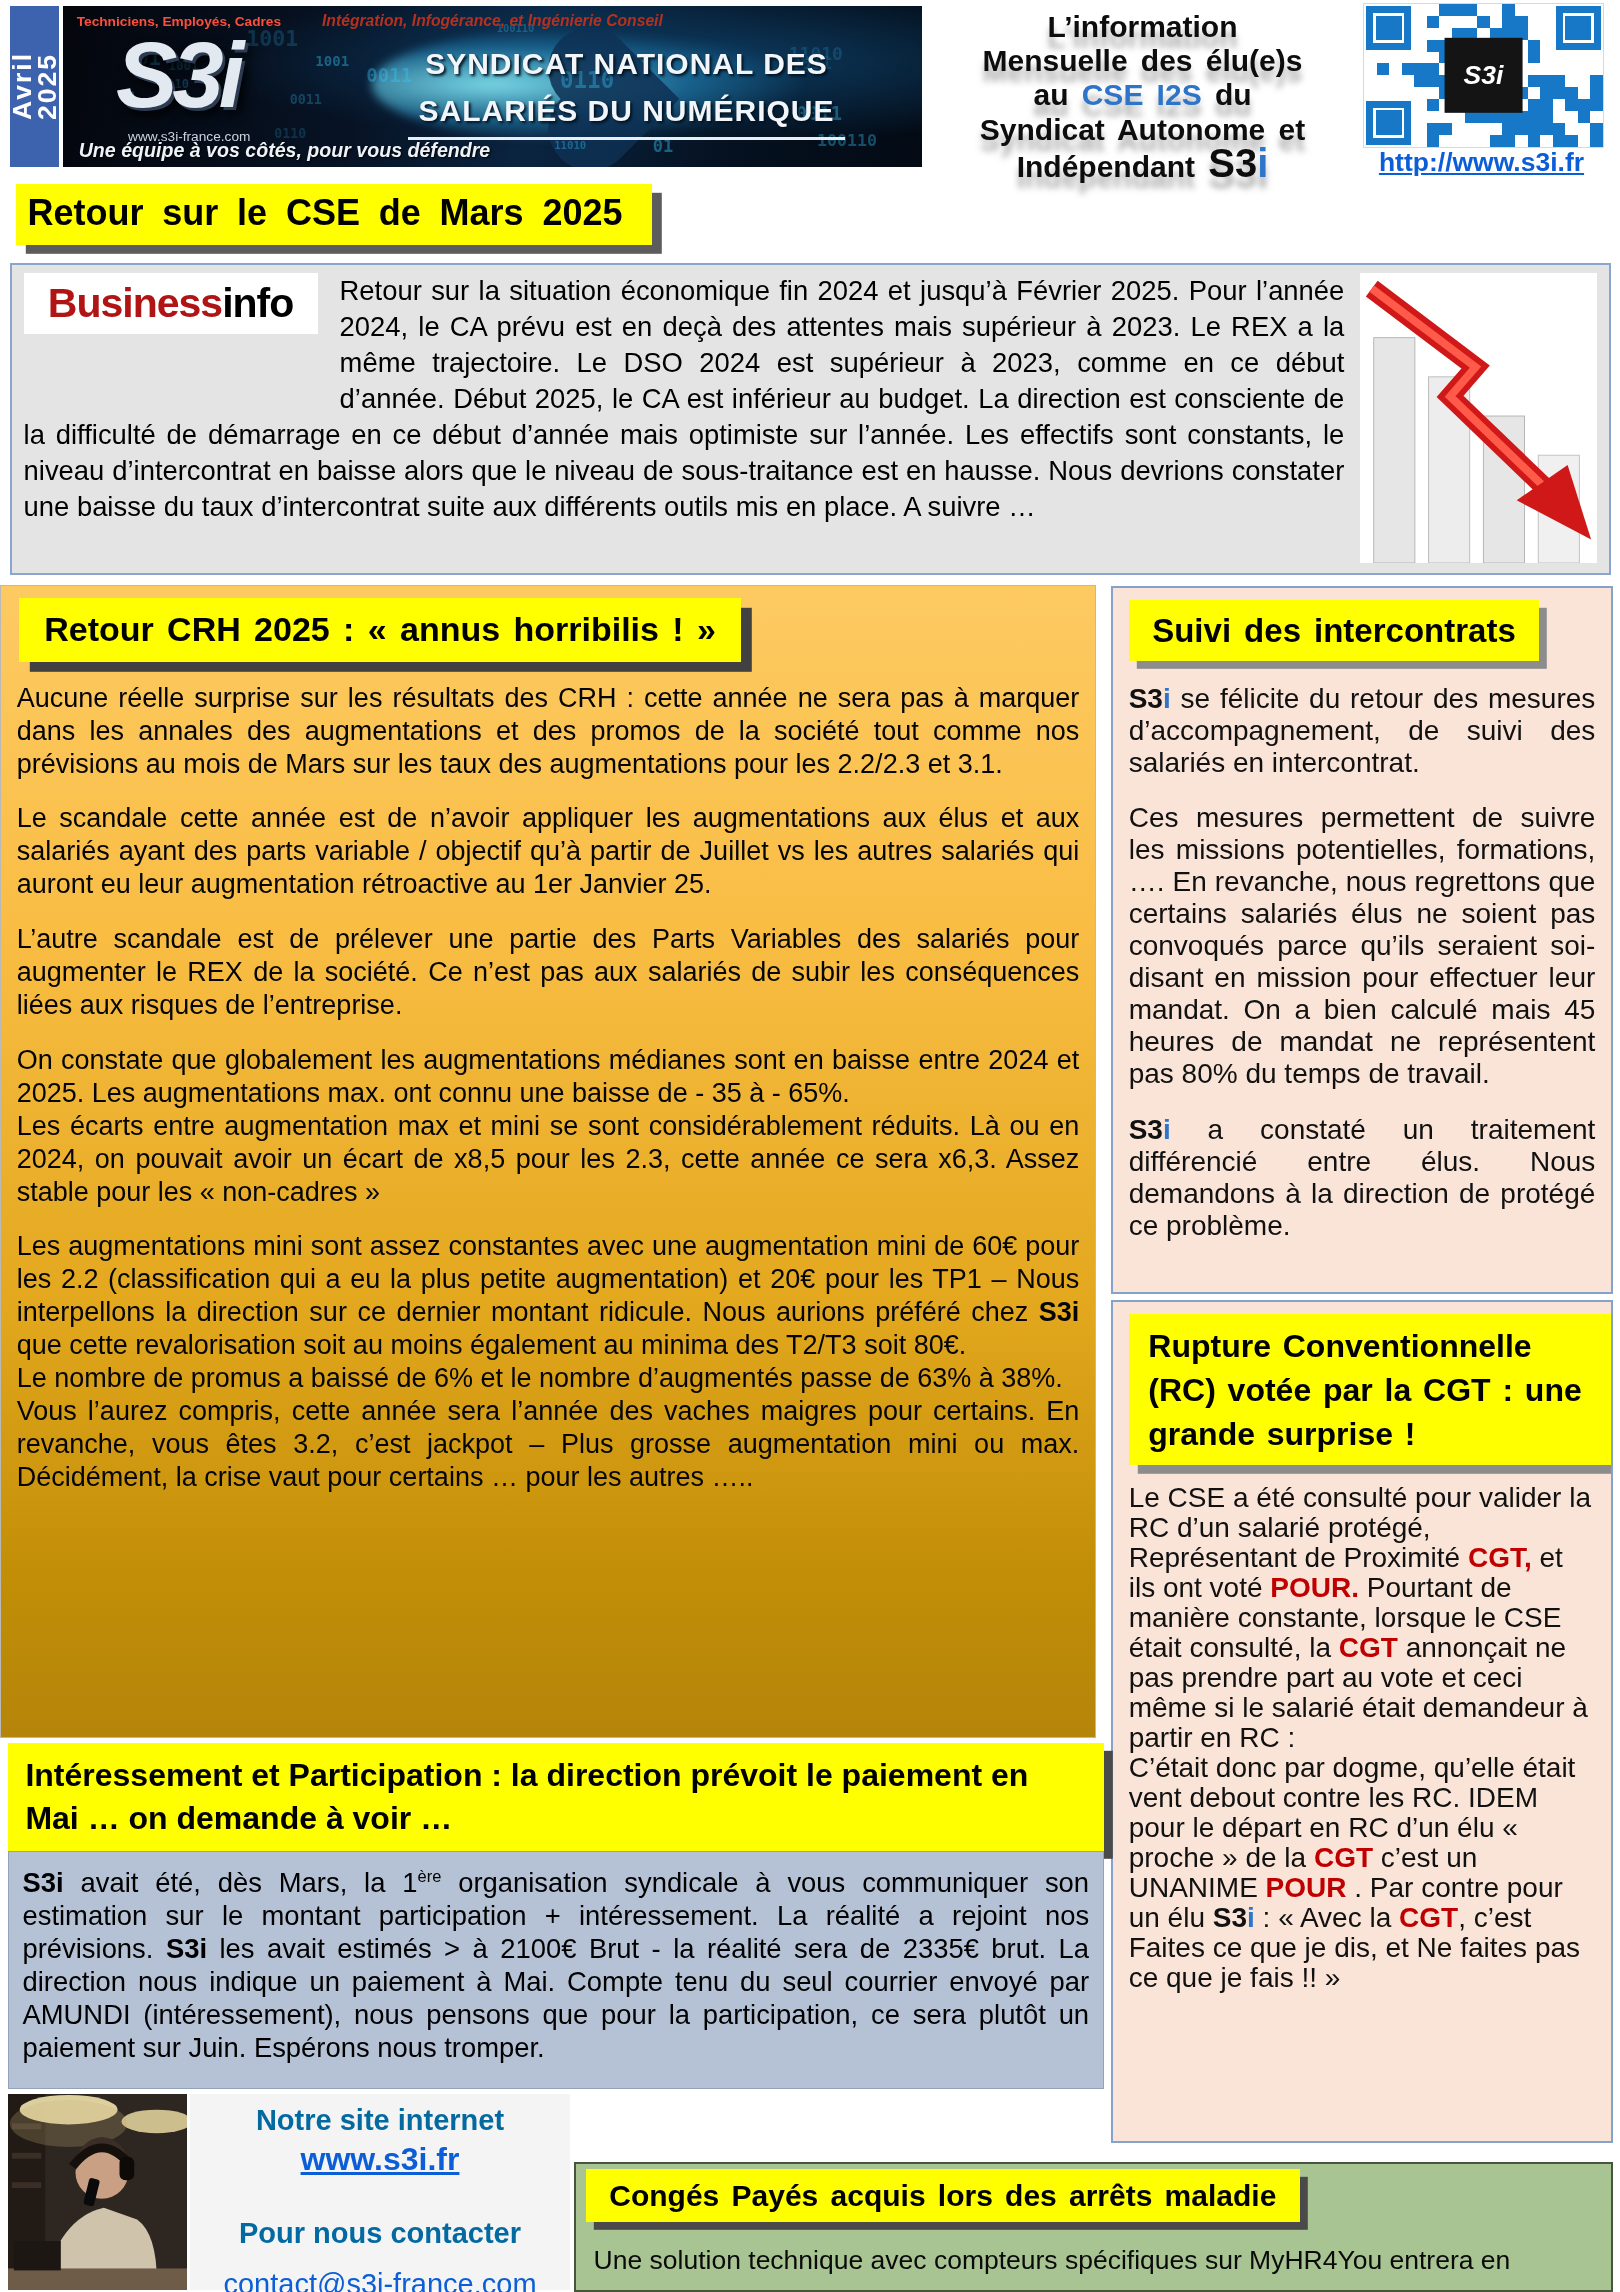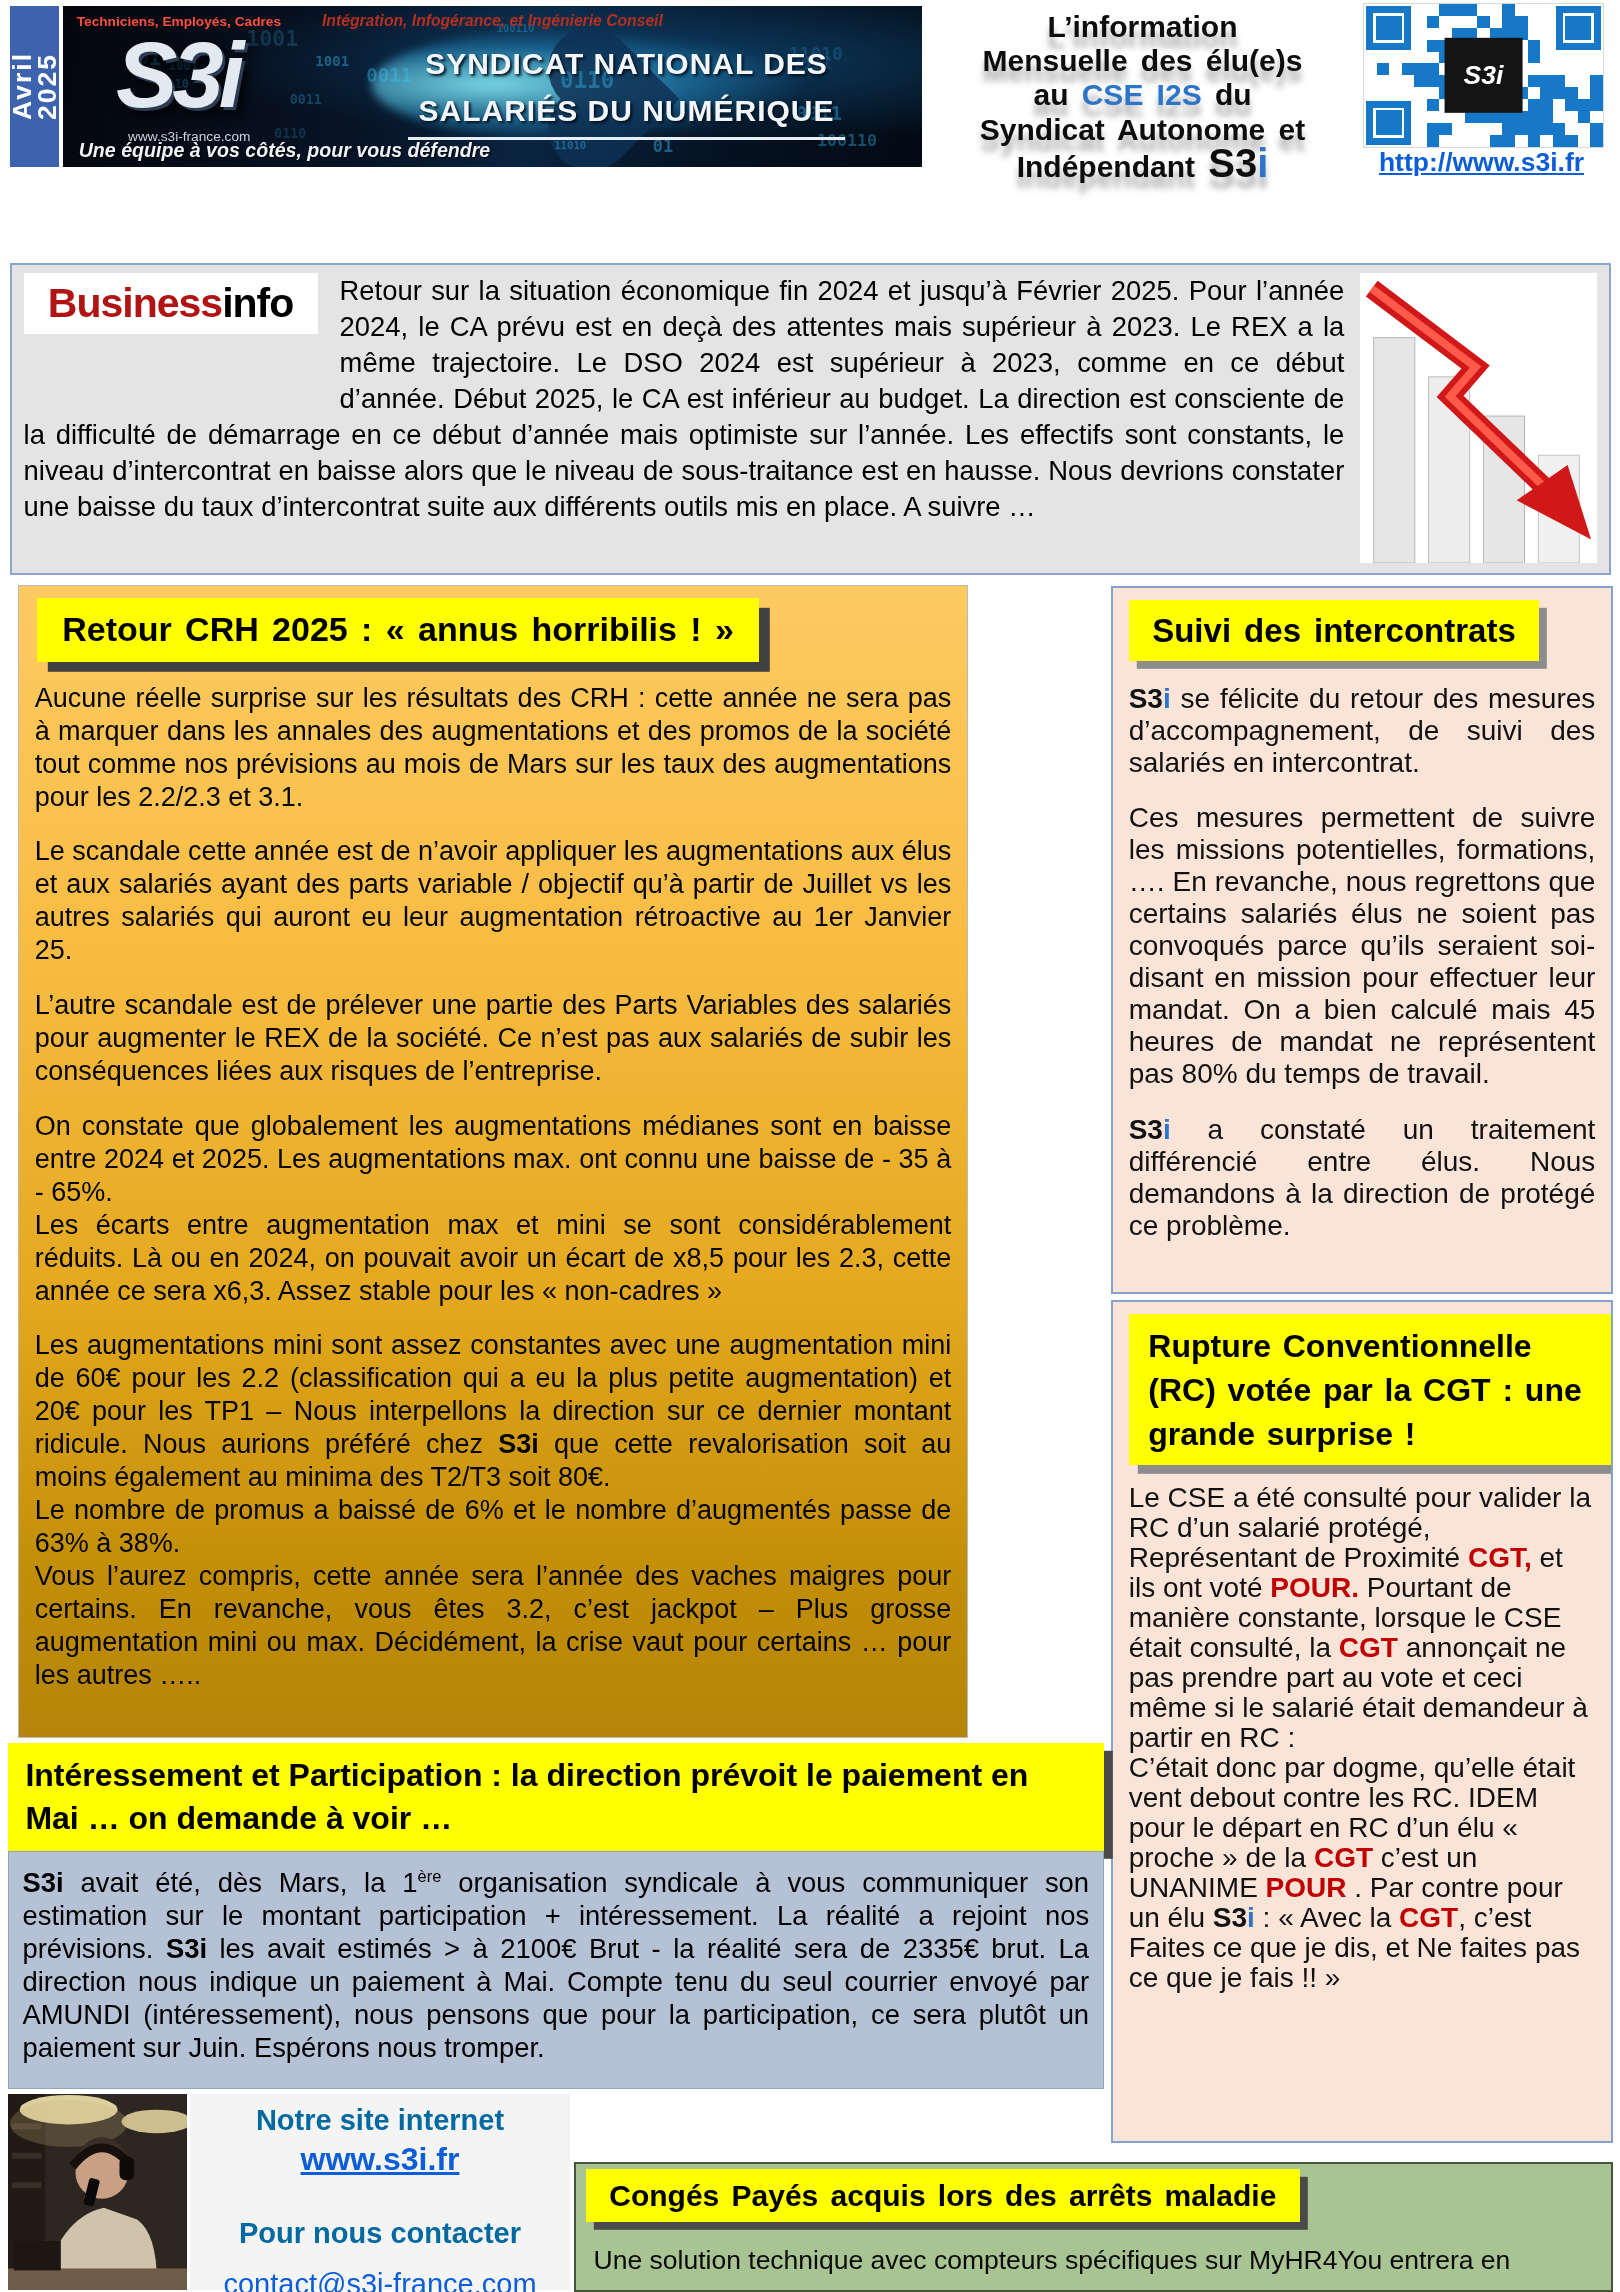--- a/index.html
+++ b/index.html
@@ -63,21 +63,21 @@
         border:2px solid #8aa6cf;box-sizing:border-box;padding:7.8px 11.8px 3.9px 11.8px;
         font-size:27.4px;line-height:36px;text-align:justify;}
   .logo-wrap{float:left;width:316px;height:112px;display:flex;}
   .biz-logo{width:294px;height:61px;background:#fff;display:flex;align-items:center;justify-content:center;
             font-size:41px;font-weight:bold;letter-spacing:-1px;}
   .biz-red{color:#b01414;} .biz-black{color:#000;}
   .chart-wrap{float:right;width:237px;height:290px;margin-left:15.7px;background:#fff;}
   .chart-wrap svg{display:block;width:100%;height:100%;}
 
   
-  #crh-box{position:absolute;left:19px;top:586px;width:948px;height:1151px;box-sizing:border-box;
+  #crh-box{position:absolute;left:1px;top:586px;width:1094px;height:1151px;box-sizing:border-box;
            padding:9.8px 15.7px;overflow:hidden;outline:1px solid #b9b9b9;
            background:linear-gradient(180deg,#fdca62 0%,#f9bd44 30%,#e3a81e 62%,#c28e07 86%,#b5850a 100%);}
   .ytitle{display:inline-block;background:#ffff00;font-weight:bold;}
   #crh-title{font-size:34px;padding:12.7px 25.5px;box-shadow:10.8px 9.8px 0 #414141;margin:2px 0 19.6px 2px;word-spacing:3.9px;}
   .crh-body .para{margin:0;font-size:27px;line-height:33px;text-align:justify;color:#050505;}
   .crh-body .para.gap{margin-top:21.6px;}
 
   
   #inter-title{position:absolute;left:7.8px;top:1743px;width:1096px;box-sizing:border-box;background:#ffff00;
                padding:10.8px 17.6px;font-size:32px;font-weight:bold;line-height:43px;box-shadow:8.8px 7.8px 0 #4a4a4a;}
@@ -237,20 +237,21 @@
       </div>
     <div class="qf tl"></div>
     <div class="qf tr"></div>
     <div class="qf bl"></div>
     <div class="qcenter">S3i</div>
   </div>
   <div id="masthead-url">
     <span class="link">http://www.s3i.fr</span>
   </div>
 
+  <div id="main-title">Retour sur le CSE de Mars 2025</div>
 
   <div id="econ">
     <div class="logo-wrap">
       <div class="biz-logo">
         <span class="biz-red">Business</span>
           <span class="biz-black">info</span>
       </div>
     </div>
     <div class="chart-wrap">
       <svg viewBox="0 0 242 296" preserveAspectRatio="none">

